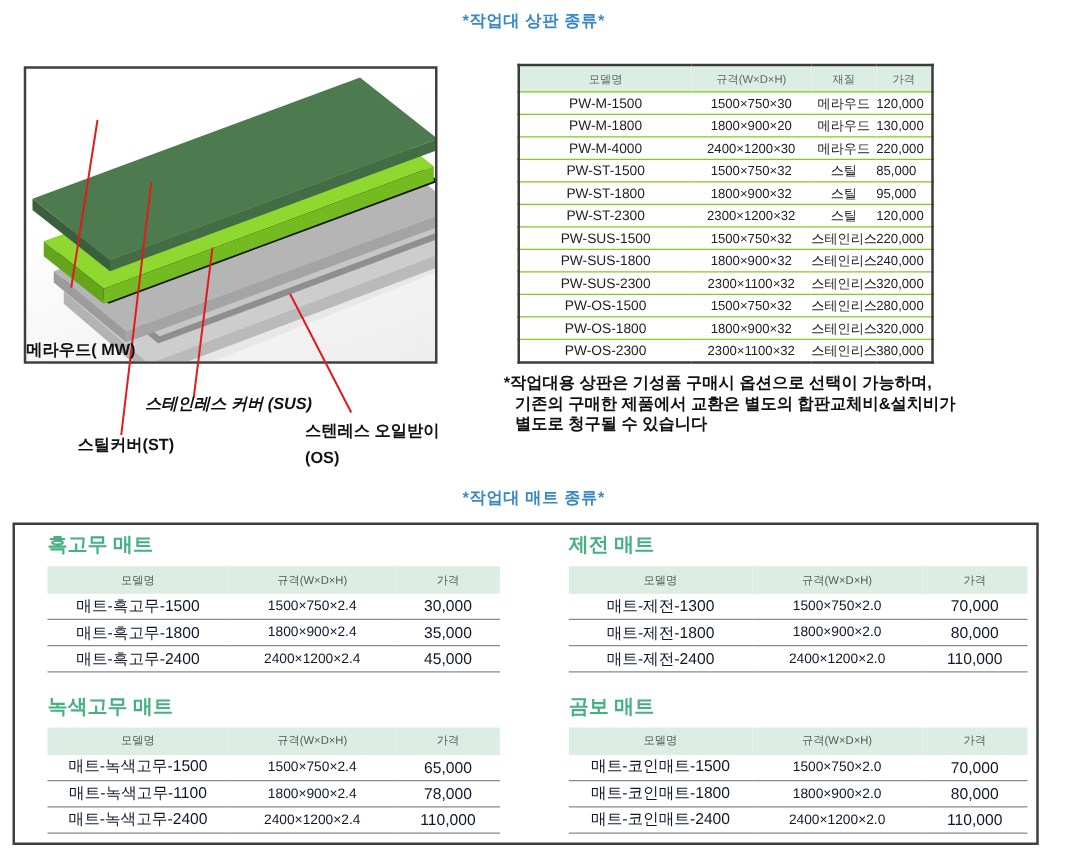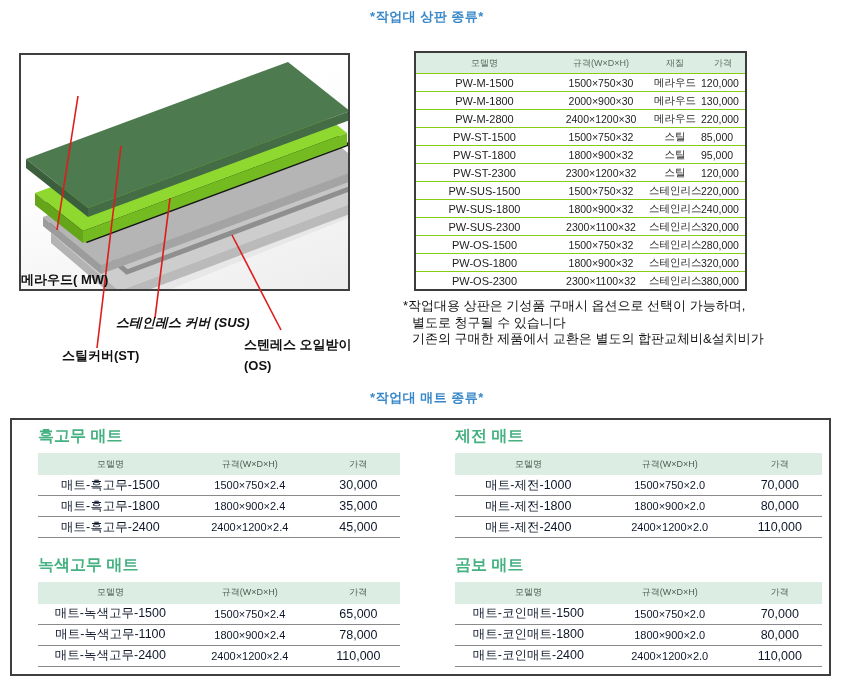--- a/index.html
+++ b/index.html
@@ -25,21 +25,21 @@
   
   .top-table{position:absolute;left:414px;top:51px;width:331px;border-collapse:collapse;
              border:2px solid #3c3c3c;table-layout:fixed;background:#fff;}
   .top-table th{background:#dcede3;font-weight:normal;font-size:9px;color:#5a6a5e;
                 height:20px;padding:0;}
   .top-table td{font-size:11px;color:#1d1d1d;height:17px;text-align:center;
                 border-top:1px solid #84cc16;padding:0;white-space:nowrap;}
   .top-table td:nth-child(2),.top-table td:nth-child(3){font-size:10.5px;text-align:center;}
   .top-table td:nth-child(4){text-align:right;padding-right:25px;font-size:10.5px;}
 
-  .note{position:absolute;left:403px;top:298px;font-weight:normal;font-size:13px;
+  .note{position:absolute;left:403px;top:298px;font-weight:bold;font-size:13px;
         line-height:16.5px;color:#111;white-space:nowrap;}
   .note .ind{padding-left:9px;}
 
   
   .mat-box{position:absolute;left:10px;top:418px;width:821px;height:258px;box-sizing:border-box;
            border:2px solid #3f3f3f;display:grid;grid-template-columns:362px 367px;
            column-gap:55px;row-gap:8px;padding:5px 9px 0 26px;background:#fff;}
   .mat-title{font-weight:bold;font-size:16px;color:#45b181;margin:1px 0 6px 0;}
   .mat-table{width:100%;border-collapse:collapse;table-layout:fixed;}
   .mat-table th{background:#dcede3;font-weight:normal;font-size:9px;color:#4e5d52;
@@ -113,26 +113,26 @@
     </thead>
     <tbody>
         <tr>
           <td>PW-M-1500</td>
           <td>1500×750×30</td>
           <td>메라우드</td>
           <td>120,000</td>
         </tr>
         <tr>
           <td>PW-M-1800</td>
-          <td>2000×900×30</td>
+          <td>1800×900×20</td>
           <td>메라우드</td>
           <td>130,000</td>
         </tr>
         <tr>
-          <td>PW-M-2800</td>
+          <td>PW-M-4000</td>
           <td>2400×1200×30</td>
           <td>메라우드</td>
           <td>220,000</td>
         </tr>
         <tr>
           <td>PW-ST-1500</td>
           <td>1500×750×32</td>
           <td>스틸</td>
           <td>85,000</td>
         </tr>
@@ -182,22 +182,22 @@
           <td>PW-OS-2300</td>
           <td>2300×1100×32</td>
           <td>스테인리스</td>
           <td>380,000</td>
         </tr>
       </tbody>
   </table>
 
   <div class="note">
     <div>*작업대용 상판은 기성품 구매시 옵션으로 선택이 가능하며,</div>
+    <div class="ind">기존의 구매한 제품에서 교환은 별도의 합판교체비&amp;설치비가</div>
     <div class="ind">별도로 청구될 수 있습니다</div>
-    <div class="ind">기존의 구매한 제품에서 교환은 별도의 합판교체비&amp;설치비가</div>
   </div>
 
   <div class="sec-title t2">*작업대 매트 종류*</div>
 
   <div class="mat-box">
 
     <div class="mat-block">
       <div class="mat-title">흑고무 매트</div>
       <table class="mat-table">
         <colgroup>
@@ -242,21 +242,21 @@
           </colgroup>
         <thead>
             <tr>
           <th>모델명</th>
           <th>규격(W×D×H)</th>
           <th>가격</th>
         </tr>
           </thead>
         <tbody>
             <tr>
-              <td>매트-제전-1000</td>
+              <td>매트-제전-1300</td>
               <td>1500×750×2.0</td>
               <td>70,000</td>
             </tr>
             <tr>
               <td>매트-제전-1800</td>
               <td>1800×900×2.0</td>
               <td>80,000</td>
             </tr>
             <tr>
               <td>매트-제전-2400</td>

